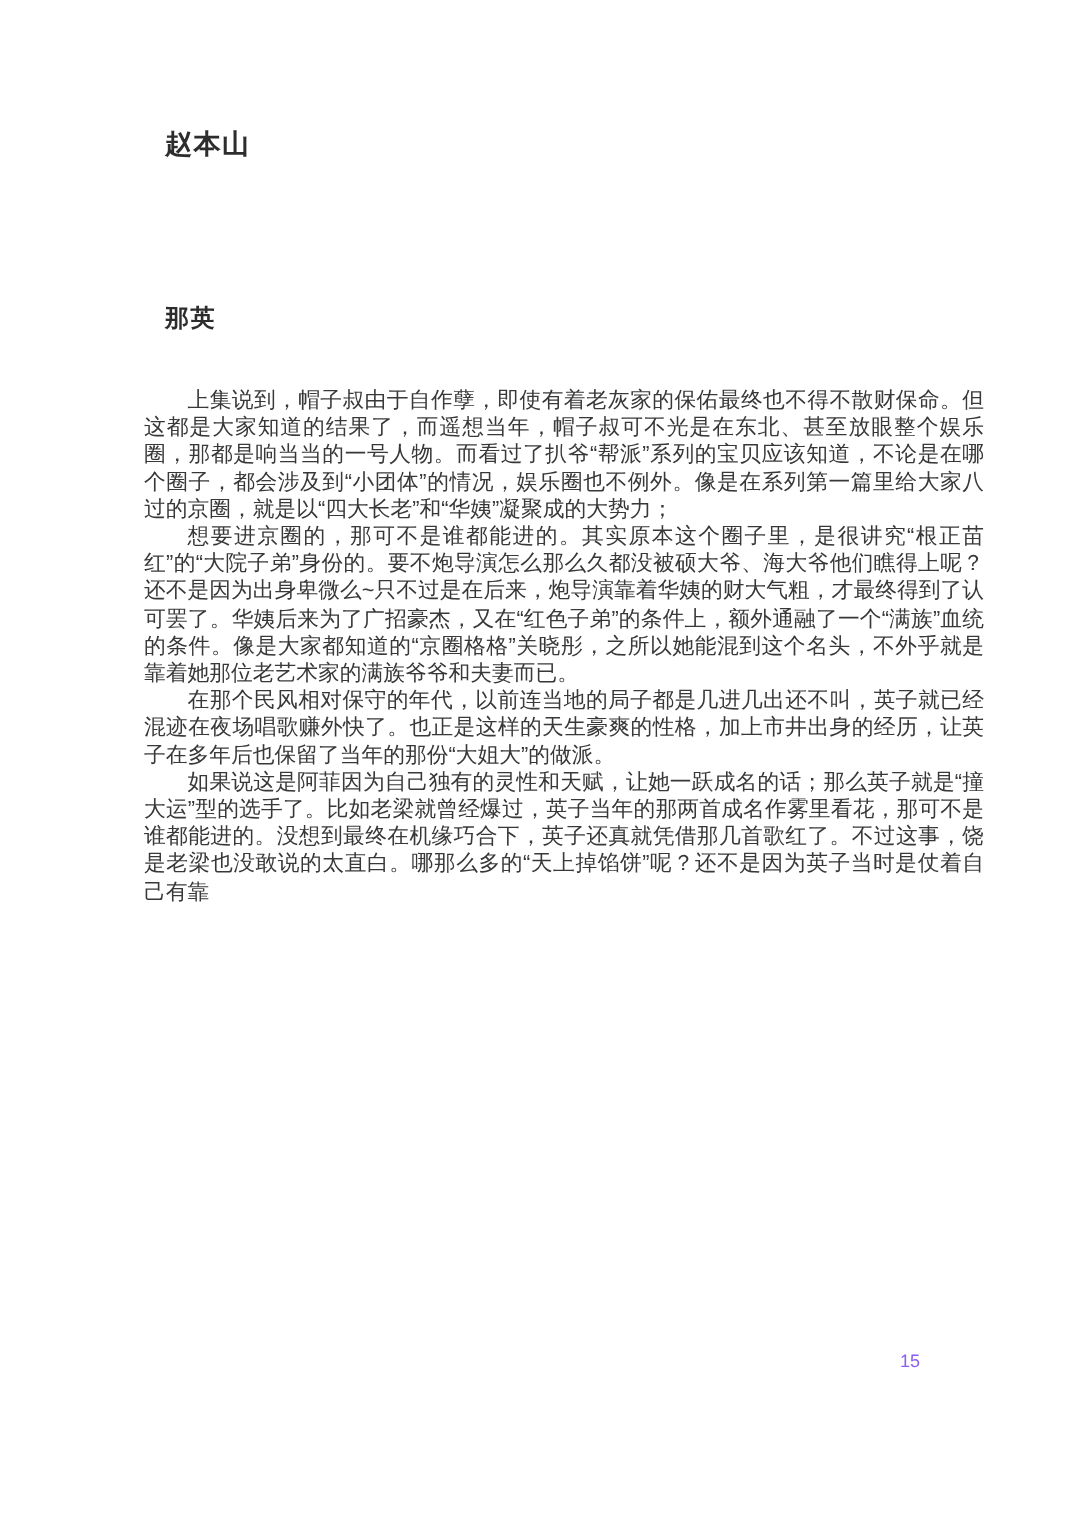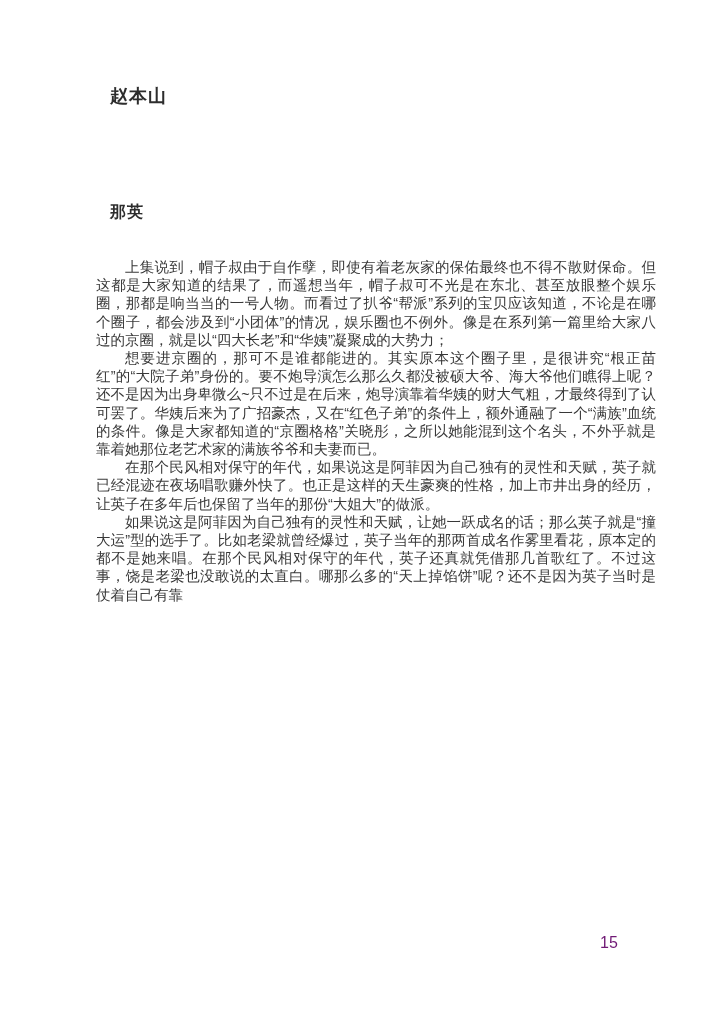--- a/index.html
+++ b/index.html
@@ -48,36 +48,36 @@
   }
   .article p {
     margin: 0;
     padding: 0;
     text-indent: 2em;
     word-break: break-all;
   }
   .page-number {
     position: absolute;
     left: 600px;
-    top: 934px;
-    font-size: 16px;
-    color: #701a75;
+    top: 900px;
+    font-size: 12px;
+    color: #8b5cf6;
   }
 </style>
 </head>
 <body>
 
 <div class="page">
 
   <h1 class="chapter-title">赵本山</h1>
 
   <h2 class="section-title">那英</h2>
 
   <div class="article">
     <p>上集说到，帽子叔由于自作孽，即使有着老灰家的保佑最终也不得不散财保命。但这都是大家知道的结果了，而遥想当年，帽子叔可不光是在东北、甚至放眼整个娱乐圈，那都是响当当的一号人物。而看过了扒爷“帮派”系列的宝贝应该知道，不论是在哪个圈子，都会涉及到“小团体”的情况，娱乐圈也不例外。像是在系列第一篇里给大家八过的京圈，就是以“四大长老”和“华姨”凝聚成的大势力；</p>
     <p>想要进京圈的，那可不是谁都能进的。其实原本这个圈子里，是很讲究“根正苗红”的“大院子弟”身份的。要不炮导演怎么那么久都没被硕大爷、海大爷他们瞧得上呢？还不是因为出身卑微么~只不过是在后来，炮导演靠着华姨的财大气粗，才最终得到了认可罢了。华姨后来为了广招豪杰，又在“红色子弟”的条件上，额外通融了一个“满族”血统的条件。像是大家都知道的“京圈格格”关晓彤，之所以她能混到这个名头，不外乎就是靠着她那位老艺术家的满族爷爷和夫妻而已。</p>
-    <p>在那个民风相对保守的年代，如果说这是阿菲因为自己独有的灵性和天赋，英子就已经混迹在夜场唱歌赚外快了。也正是这样的天生豪爽的性格，加上市井出身的经历，让英子在多年后也保留了当年的那份“大姐大”的做派。</p>
-    <p>如果说这是阿菲因为自己独有的灵性和天赋，让她一跃成名的话；那么英子就是“撞大运”型的选手了。比如老梁就曾经爆过，英子当年的那两首成名作雾里看花，原本定的都不是她来唱。在那个民风相对保守的年代，英子还真就凭借那几首歌红了。不过这事，饶是老梁也没敢说的太直白。哪那么多的“天上掉馅饼”呢？还不是因为英子当时是仗着自己有靠</p>
+    <p>在那个民风相对保守的年代，以前连当地的局子都是几进几出还不叫，英子就已经混迹在夜场唱歌赚外快了。也正是这样的天生豪爽的性格，加上市井出身的经历，让英子在多年后也保留了当年的那份“大姐大”的做派。</p>
+    <p>如果说这是阿菲因为自己独有的灵性和天赋，让她一跃成名的话；那么英子就是“撞大运”型的选手了。比如老梁就曾经爆过，英子当年的那两首成名作雾里看花，那可不是谁都能进的。没想到最终在机缘巧合下，英子还真就凭借那几首歌红了。不过这事，饶是老梁也没敢说的太直白。哪那么多的“天上掉馅饼”呢？还不是因为英子当时是仗着自己有靠</p>
   </div>
 
   <div class="page-number">15</div>
 
 </div>
 
 </body></html>

